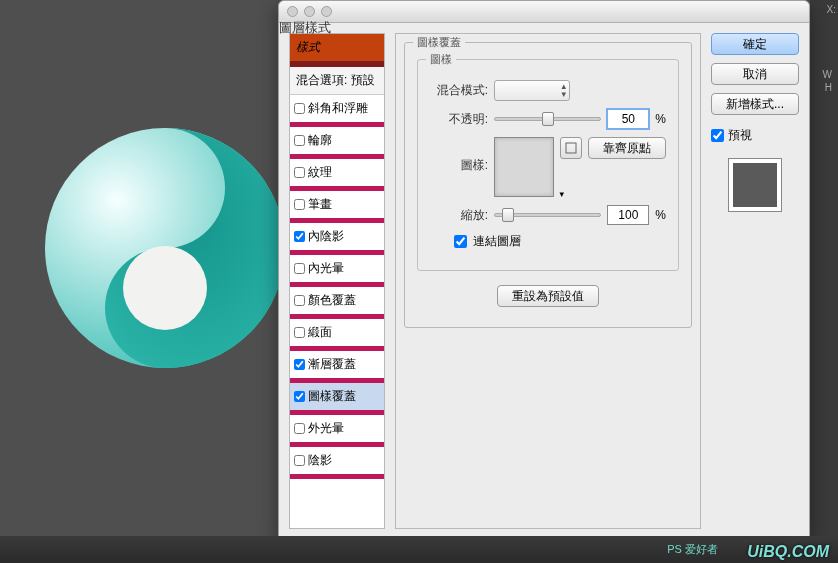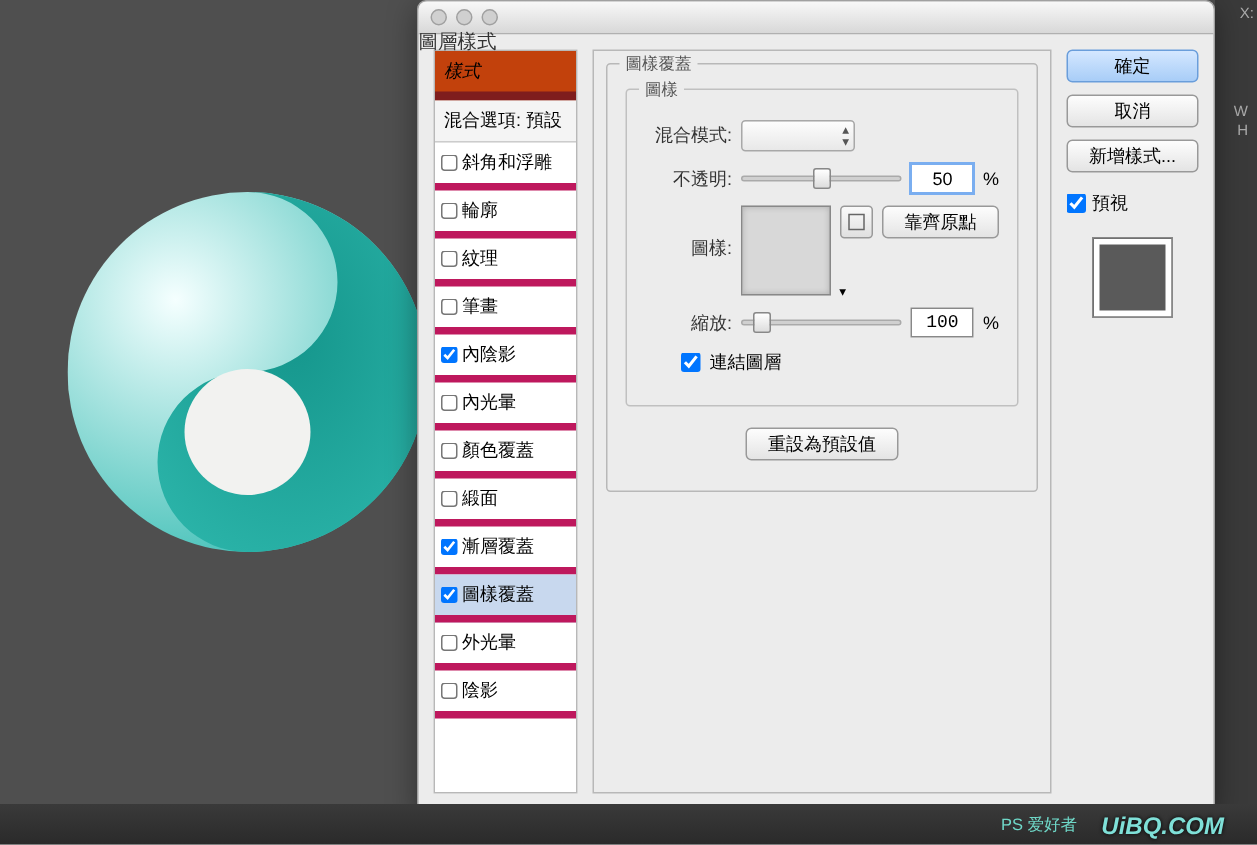--- a/index.html
+++ b/index.html
@@ -34,36 +34,36 @@
 .row { display: flex; align-items: center; margin: 8px 0; gap: 6px; }
 .row-label { width: 58px; text-align: right; color: #333; }
 .select { appearance: none; background: linear-gradient(#fdfdfd,#e8e8e8); border: 1px solid #a8a8a8; border-radius: 3px; padding: 2px 18px 17px 8px; height: 20px; position: relative; }
 .select-wrap { position: relative; }
 .select-arrows { position: absolute; right: 4px; top: 2px; font-size: 9px; color: #555; pointer-events: none; line-height: 8px; }
 
 .slider { flex: 1; height: 4px; background: #d0d0d0; border: 1px solid #aaa; border-radius: 2px; position: relative; min-width: 100px; max-width: 130px; }
 .slider-thumb { position: absolute; top: -6px; width: 12px; height: 14px; background: linear-gradient(#fff,#ddd); border: 1px solid #888; border-radius: 2px; transform: translateX(-50%); }
 
 .num-input { width: 42px; height: 20px; border: 1px solid #888; background: #fff; text-align: center; outline: 2px solid #7aaef0; outline-offset: -1px; }
-.num-input.plain { outline: none; font-family: Liberation Mono, monospace; }
+.num-input.plain { outline: none; }
 
 .pattern-swatch { width: 60px; height: 60px; border: 1px solid #888; background: #d8d8d8; box-shadow: inset 0 0 4px rgba(0,0,0,0.2); }
 .mini-btn { width: 22px; height: 22px; border: 1px solid #999; background: linear-gradient(#fafafa,#e0e0e0); border-radius: 3px; display: flex; align-items: center; justify-content: center; }
 
 .btn { height: 22px; padding: 0 14px; border: 1px solid #999; background: linear-gradient(#fdfdfd,#e4e4e4); border-radius: 4px; cursor: pointer; white-space: nowrap; }
 .btn.default { background: linear-gradient(#d4e7ff,#a8cdf7); border-color: #6a9edb; }
 
 .right-col { width: 92px; display: flex; flex-direction: column; gap: 8px; align-items: flex-start; }
 .right-col .btn { width: 100%; }
 .preview-check { display: flex; align-items: center; gap: 4px; justify-content: center; margin-top: 4px; }
 .preview-swatch { width: 54px; height: 54px; border: 1px solid #888; background: #5a5a5a; margin: 6px auto; box-shadow: inset 0 0 0 4px #fff; }
 
 .bottom-bar { position: absolute; left: 0; bottom: 0; width: 838px; height: 27px; background: linear-gradient(#3a3a3a,#2a2a2a); }
 .right-strip { position: absolute; right: 0; top: 0; width: 28px; height: 536px; background: #3a3a3a; }
-.watermark { position: absolute; right: 22px; bottom: 2px; color: #7fe0d8; font-style: italic; font-size: 16px; font-weight: bold; text-shadow: 0 0 3px #000; }
+.watermark { position: absolute; right: 9px; bottom: 2px; color: #7fe0d8; font-style: italic; font-size: 16px; font-weight: bold; text-shadow: 0 0 3px #000; }
 </style>
 </head>
 <body>
 
 <div class="canvas-area">
   <div class="canvas-inner">
     <div class="yin-yang">
       <svg width="240" height="240" viewBox="0 0 240 240">
         <defs>
           <radialGradient id="g1" cx="30%" cy="30%" r="80%">

